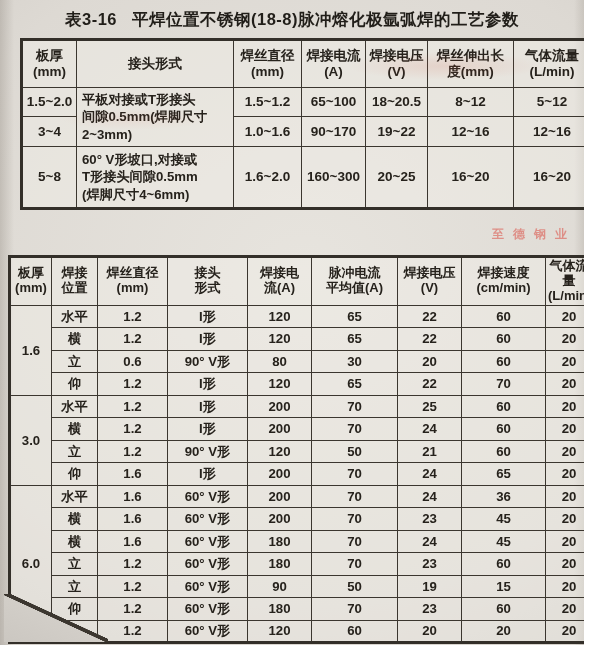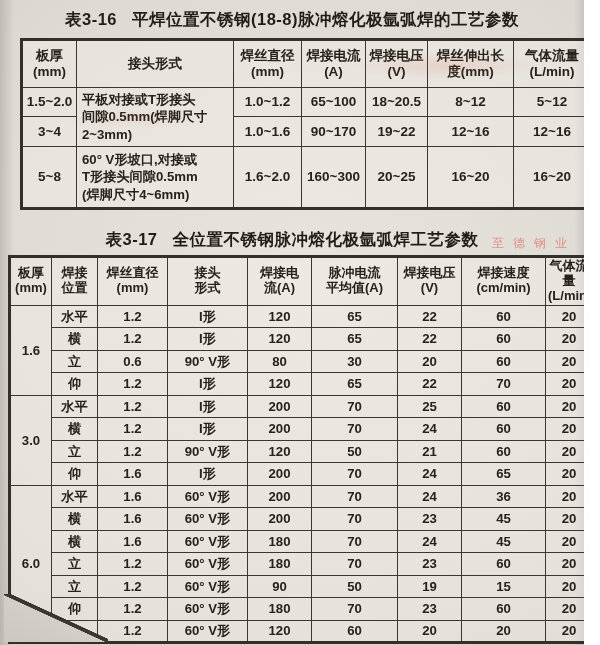--- a/index.html
+++ b/index.html
@@ -35,22 +35,22 @@
   #t16 tr.r1{height:29px;margin-left:40px;}
   #t16 tr.r2{height:30px;}
   #t16 tr.r3{height:62px;}
   #t16 td.joint{text-align:left;padding:2px 2px 2px 5px;line-height:1.32;font-size:13.2px;}
   #t17{left:8px;top:255px;width:584px;}
   #t17 tr.head{height:45px;}
   #t17 tr.data{height:22.5px;}
   #t17 th{font-size:13px;}
   #t17 td{font-size:13.2px;padding:0 1px;}
   .watermark{
-    position:absolute;right:8px;top:236px;text-align:center;
-    color:#dd7168;font-weight:normal;line-height:1.25;
+    position:absolute;right:8px;top:227px;text-align:center;
+    color:#dd7168;font-weight:bold;line-height:1.25;
   }
   .wm-company{font-size:12px;letter-spacing:9px;opacity:.72;display:block;}
   .wm-phone{font-size:12.5px;letter-spacing:1.5px;opacity:.8;display:block;}
   .smudge{position:absolute;pointer-events:none;}
   #smudge1{left:345px;top:52px;width:200px;height:28px;
     background:radial-gradient(ellipse at center, rgba(205,92,70,.14), rgba(205,92,70,0) 70%);}
   #smudge2{left:60px;top:108px;width:150px;height:22px;
     background:radial-gradient(ellipse at center, rgba(205,92,70,.08), rgba(205,92,70,0) 70%);}
   .curl{
     position:absolute;left:4px;top:594px;width:104px;height:48px;
@@ -91,21 +91,21 @@
         <th>焊丝伸出长
 度(mm)</th>
         <th>气体流量
 (L/min)</th>
       </tr>
       <tr class="r1">
         <td>1.5~2.0</td>
         <td class="joint" rowspan="2">平板对接或T形接头
 间隙0.5mm(焊脚尺寸
 2~3mm)</td>
-        <td>1.0~1.2</td>
+        <td>1.5~1.2</td>
         <td>65~100</td>
         <td>18~20.5</td>
         <td>8~12</td>
         <td>5~12</td>
       </tr>
       <tr class="r2">
         <td>3~4</td>
         <td>1.0~1.6</td>
         <td>90~170</td>
         <td>19~22</td>
@@ -119,23 +119,20 @@
 (焊脚尺寸4~6mm)</td>
         <td>1.6~2.0</td>
         <td>160~300</td>
         <td>20~25</td>
         <td>16~20</td>
         <td>16~20</td>
       </tr>
     </tbody>
   </table>
 
-  <div class="title" id="t17-title">
-    <span class="tlabel">表3-17</span><span>全位置不锈钢脉冲熔化极氩弧焊工艺参数</span>
-  </div>
 
   <div class="watermark">
     <span class="wm-company">至德钢业</span>
   </div>
 
   <table id="t17">
     <colgroup>
       <col style="width:42px">
         <col style="width:46px">
         <col style="width:70px">

